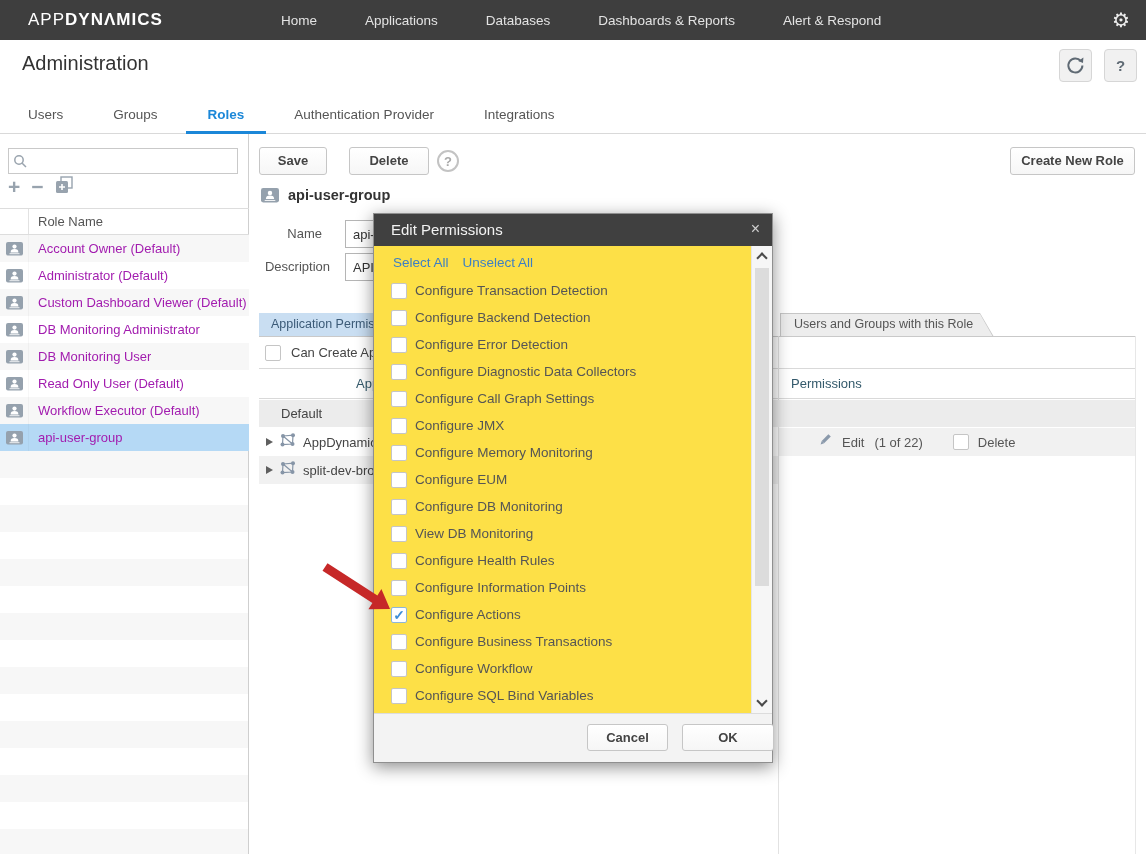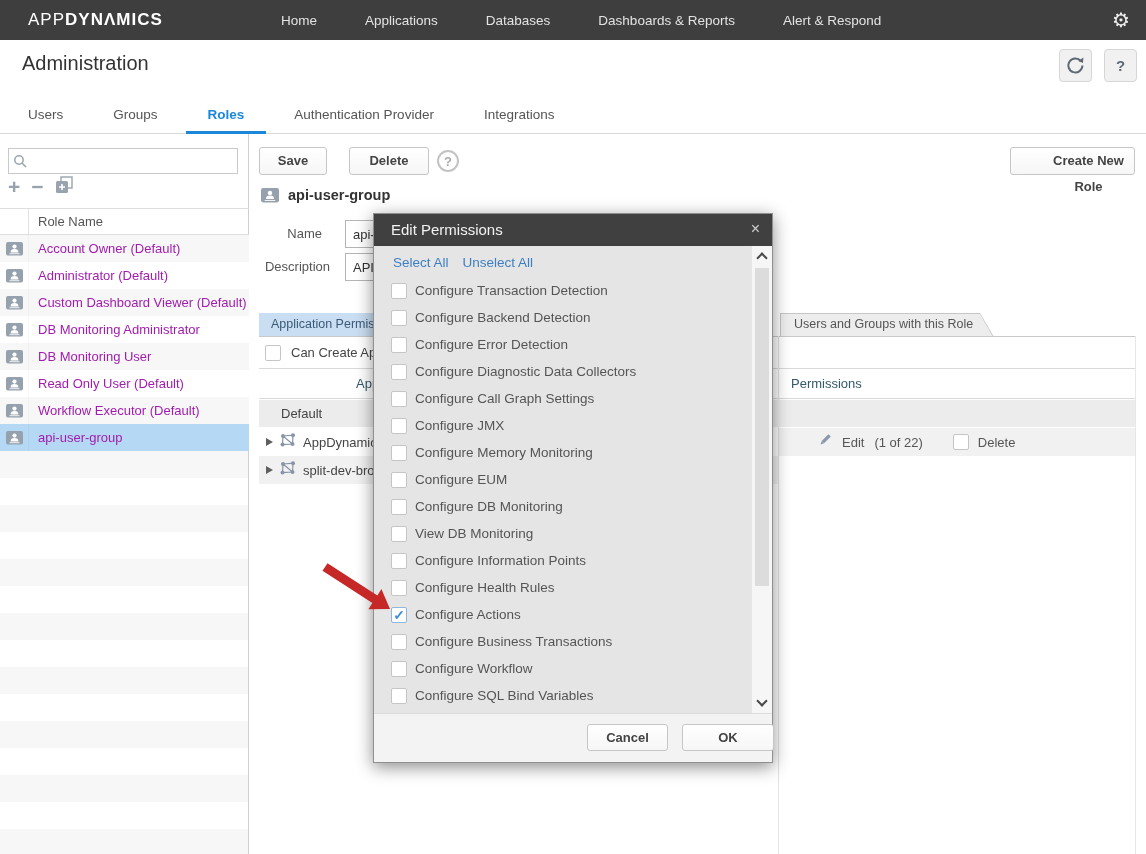--- a/index.html
+++ b/index.html
@@ -48,21 +48,21 @@
   .role-row .icon-col { width:29px; display:flex; justify-content:center; align-items:center; align-self:stretch; border-right:1px solid rgba(0,0,0,0.03); }
   .role-row .role-name { padding-left:9px; font-size:13px; color:#a21caf; white-space:nowrap; overflow:hidden; }
   .role-filler { position:absolute; left:0; top:317px; width:248px; height:403px;
                  background:repeating-linear-gradient(to bottom, #f7f7f7 0 27px, #ffffff 27px 54px); }
 
   
   .btn { position:absolute; height:28px; background:linear-gradient(#ffffff,#f6f6f6); border:1px solid #c6c6c6; border-radius:3px;
          font-size:13px; font-weight:bold; color:#444; text-align:center; line-height:26px; cursor:pointer; font-family:inherit; }
   .btn-save { left:259px; top:147px; width:68px; }
   .btn-delete { left:349px; top:147px; width:80px; }
-  .btn-create { left:1010px; top:147px; width:125px;padding-left:32px; }
+  .btn-create { left:1010px; top:147px; width:125px; }
   .help-circle { position:absolute; left:436px; top:149px; }
 
   
   .role-heading { position:absolute; left:261px; top:187px; display:flex; gap:9px; align-items:center; }
   .role-heading .txt { font-size:14.5px; font-weight:bold; color:#333; }
   .field-label { position:absolute; width:120px; text-align:right; font-size:13px; color:#555; line-height:28px; }
   .lbl-name { left:202px; top:220px; }
   .lbl-desc { left:210px; top:253px; }
   .field-input { position:absolute; left:345px; width:200px; height:28px; border:1px solid #b5b5b5; padding:0 7px; font-size:13px; color:#333; font-family:inherit; background:#fff; }
   .inp-name { top:220px; }
@@ -98,21 +98,21 @@
   .tree-row .net-icon { margin-left:6px; flex:none; }
   .tree-row .tree-label { margin-left:6px; font-size:13px; color:#444; white-space:nowrap; }
   .edit-controls { display:flex; align-items:center; }
   .edit-controls .pencil { margin-left:38px; }
   .edit-controls .edit-lbl { margin-left:9px; font-size:13px; color:#555; }
   .edit-controls .edit-count { margin-left:10px; font-size:13px; color:#555; }
   .edit-controls .cb { margin-left:30px; }
   .edit-controls .del-lbl { margin-left:9px; font-size:13px; color:#555; }
 
   
-  .modal { position:absolute; left:373px; top:213px; width:400px; height:550px; background:#e5e5e5; border:1px solid #8f8f8f;
+  .modal { position:absolute; left:373px; top:213px; width:400px; height:550px; background:#fde047; border:1px solid #8f8f8f;
            box-shadow:0 4px 16px rgba(0,0,0,0.45); z-index:20; }
   .modal-header { position:absolute; left:0; top:0; right:0; height:32px; background:#404040; }
   .modal-title { position:absolute; left:17px; top:0; line-height:32px; font-size:15px; color:#f2f2f2; }
   .modal-close { position:absolute; right:12px; top:0; line-height:30px; font-size:16px; color:#d0d0d0; cursor:pointer; }
   .modal-body { position:absolute; left:0; top:32px; right:0; bottom:49px; }
   .select-links { position:absolute; left:19px; top:9px; display:flex; gap:14px; }
   .select-links span { font-size:13.5px; color:#3d7fc4; cursor:pointer; }
   .perm-list { position:absolute; left:0; top:31px; right:22px; }
   .perm-item { height:27px; display:flex; align-items:center; padding-left:17px; }
   .perm-item .lbl { margin-left:8px; font-size:13.5px; color:#555; white-space:nowrap; }
@@ -446,26 +446,26 @@
             <span class="lbl">Configure DB Monitoring</span>
           </div>
 
           <div class="perm-item">
             <span class="cb"></span>
             <span class="lbl">View DB Monitoring</span>
           </div>
 
           <div class="perm-item">
             <span class="cb"></span>
+            <span class="lbl">Configure Health Rules</span>
+          </div>
+
+          <div class="perm-item">
+            <span class="cb"></span>
             <span class="lbl">Configure Information Points</span>
-          </div>
-
-          <div class="perm-item">
-            <span class="cb"></span>
-            <span class="lbl">Configure Health Rules</span>
           </div>
 
           <div class="perm-item checked">
             <span class="cb"></span>
             <span class="lbl">Configure Actions</span>
           </div>
 
           <div class="perm-item">
             <span class="cb"></span>
             <span class="lbl">Configure Business Transactions</span>

